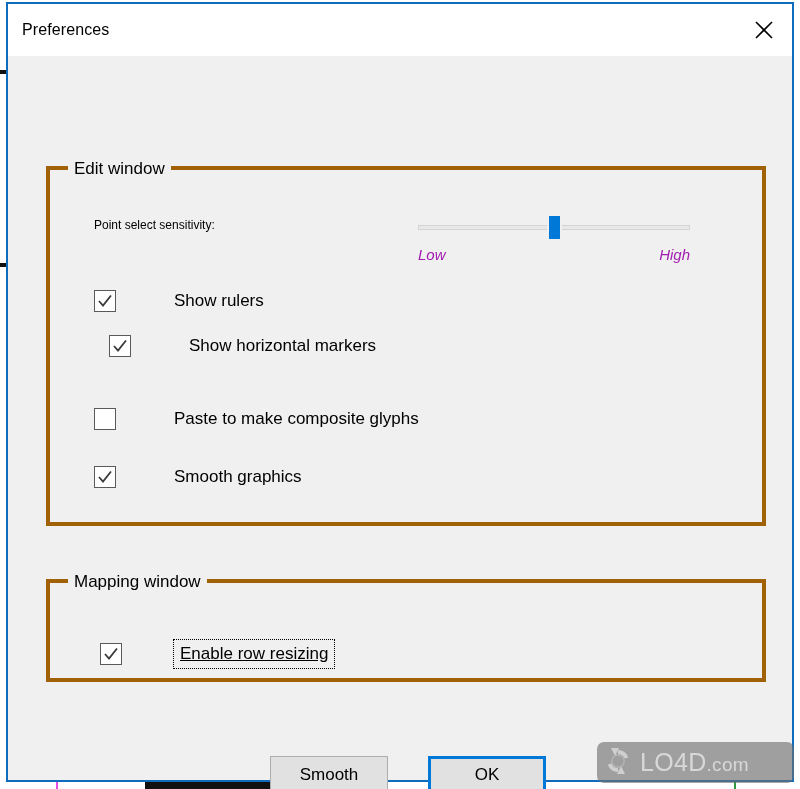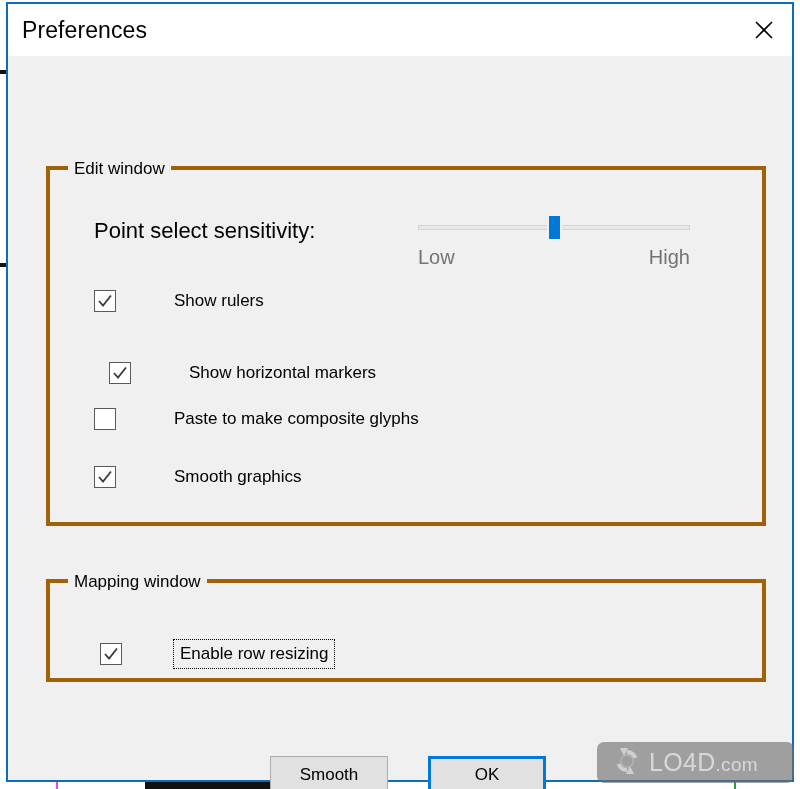--- a/index.html
+++ b/index.html
@@ -45,21 +45,21 @@
   .titlebar {
     height: 52px;
     background: #ffffff;
     flex: 0 0 auto;
     display: flex;
     align-items: center;
     position: relative;
   }
   .title-text {
     margin-left: 14px;
-    font-size: 23px;
+    font-size: 16px;
     color: #000000;
     letter-spacing: .1px;
   }
   .close-btn {
     position: absolute;
     right: 0;
     top: 0;
     width: 56px;
     height: 52px;
     display: flex;
@@ -91,21 +91,21 @@
     color: #000000;
   }
   #group-edit   { left: 38px; top: 110px; width: 720px; height: 360px; }
   #group-mapping{ left: 38px; top: 523px; width: 720px; height: 103px; }
 
   
   .sens-label {
     position: absolute;
     left: 44px;
     top: 48px;
-    font-size: 22px;
+    font-size: 12px;
     color: #000000;
     white-space: nowrap;
   }
   .slider-wrap {
     position: absolute;
     left: 368px;
     top: 44px;
     width: 272px;
     height: 26px;
   }
@@ -125,22 +125,23 @@
     width: 15px;
     height: 27px;
     background: #0078d7;
     border: 2px solid #f0f0f0;
     box-sizing: border-box;
     cursor: default;
   }
   .slider-end {
     position: absolute;
     top: 32px;
-    font-size: 20px;
-    color: #737373;
+    font-size: 15px;
+    color: #a21caf;
+    font-style: italic;
   }
   .slider-low  { left: 0px; }
   .slider-high { right: 0px; }
 
   
   .cbrow {
     position: absolute;
     display: flex;
     align-items: center;
     cursor: default;
@@ -201,21 +202,21 @@
   #watermark {
     position: absolute;
     left: 597px;
     top: 742px;
     width: 197px;
     height: 41px;
     background: rgba(110,110,110,.62);
     border-radius: 7px;
     display: flex;
     align-items: center;
-    padding-left: 14px;
+    padding-left: 5px;
     box-sizing: border-box;
   }
   #watermark .wm-text {
     margin-left: 6px;
     font-size: 25px;
     color: #d8d8d8;
     letter-spacing: .3px;
   }
   #watermark .wm-text .dotcom { font-size: 19px; }
 </style>
@@ -258,21 +259,21 @@
 
       <div class="cbrow" style="left:44px; top:120px;">
         <span class="cbox">
           <svg width="18" height="18" viewBox="0 0 18 18" aria-hidden="true">
             <polyline points="3,9 7,13.5 15,3.5" fill="none" stroke="#3a3a3a" stroke-width="1.8"></polyline>
           </svg>
         </span>
         <span class="cblabel">Show rulers</span>
       </div>
 
-      <div class="cbrow" style="left:44px; top:192px;padding-left:15px;">
+      <div class="cbrow" style="left:44px; top:165px;padding-left:15px;">
         <span class="cbox">
           <svg width="18" height="18" viewBox="0 0 18 18" aria-hidden="true">
             <polyline points="3,9 7,13.5 15,3.5" fill="none" stroke="#3a3a3a" stroke-width="1.8"></polyline>
           </svg>
         </span>
         <span class="cblabel">Show horizontal markers</span>
       </div>
 
       <div class="cbrow" style="left:44px; top:238px;">
         <span class="cbox"></span>
@@ -285,21 +286,21 @@
             <polyline points="3,9 7,13.5 15,3.5" fill="none" stroke="#3a3a3a" stroke-width="1.8"></polyline>
           </svg>
         </span>
         <span class="cblabel">Smooth graphics</span>
       </div>
     </div>
 
     <div class="groupbox" id="group-mapping">
       <div class="group-title">Mapping window</div>
 
-      <div class="cbrow focused" style="left:50px; top:60px;">
+      <div class="cbrow focused" style="left:50px; top:60px;text-decoration:underline;">
         <span class="cbox">
           <svg width="18" height="18" viewBox="0 0 18 18" aria-hidden="true">
             <polyline points="3,9 7,13.5 15,3.5" fill="none" stroke="#3a3a3a" stroke-width="1.8"></polyline>
           </svg>
         </span>
         <span class="cblabel">Enable row resizing</span>
       </div>
     </div>
 
     <div class="btn" id="btn-cancel">

